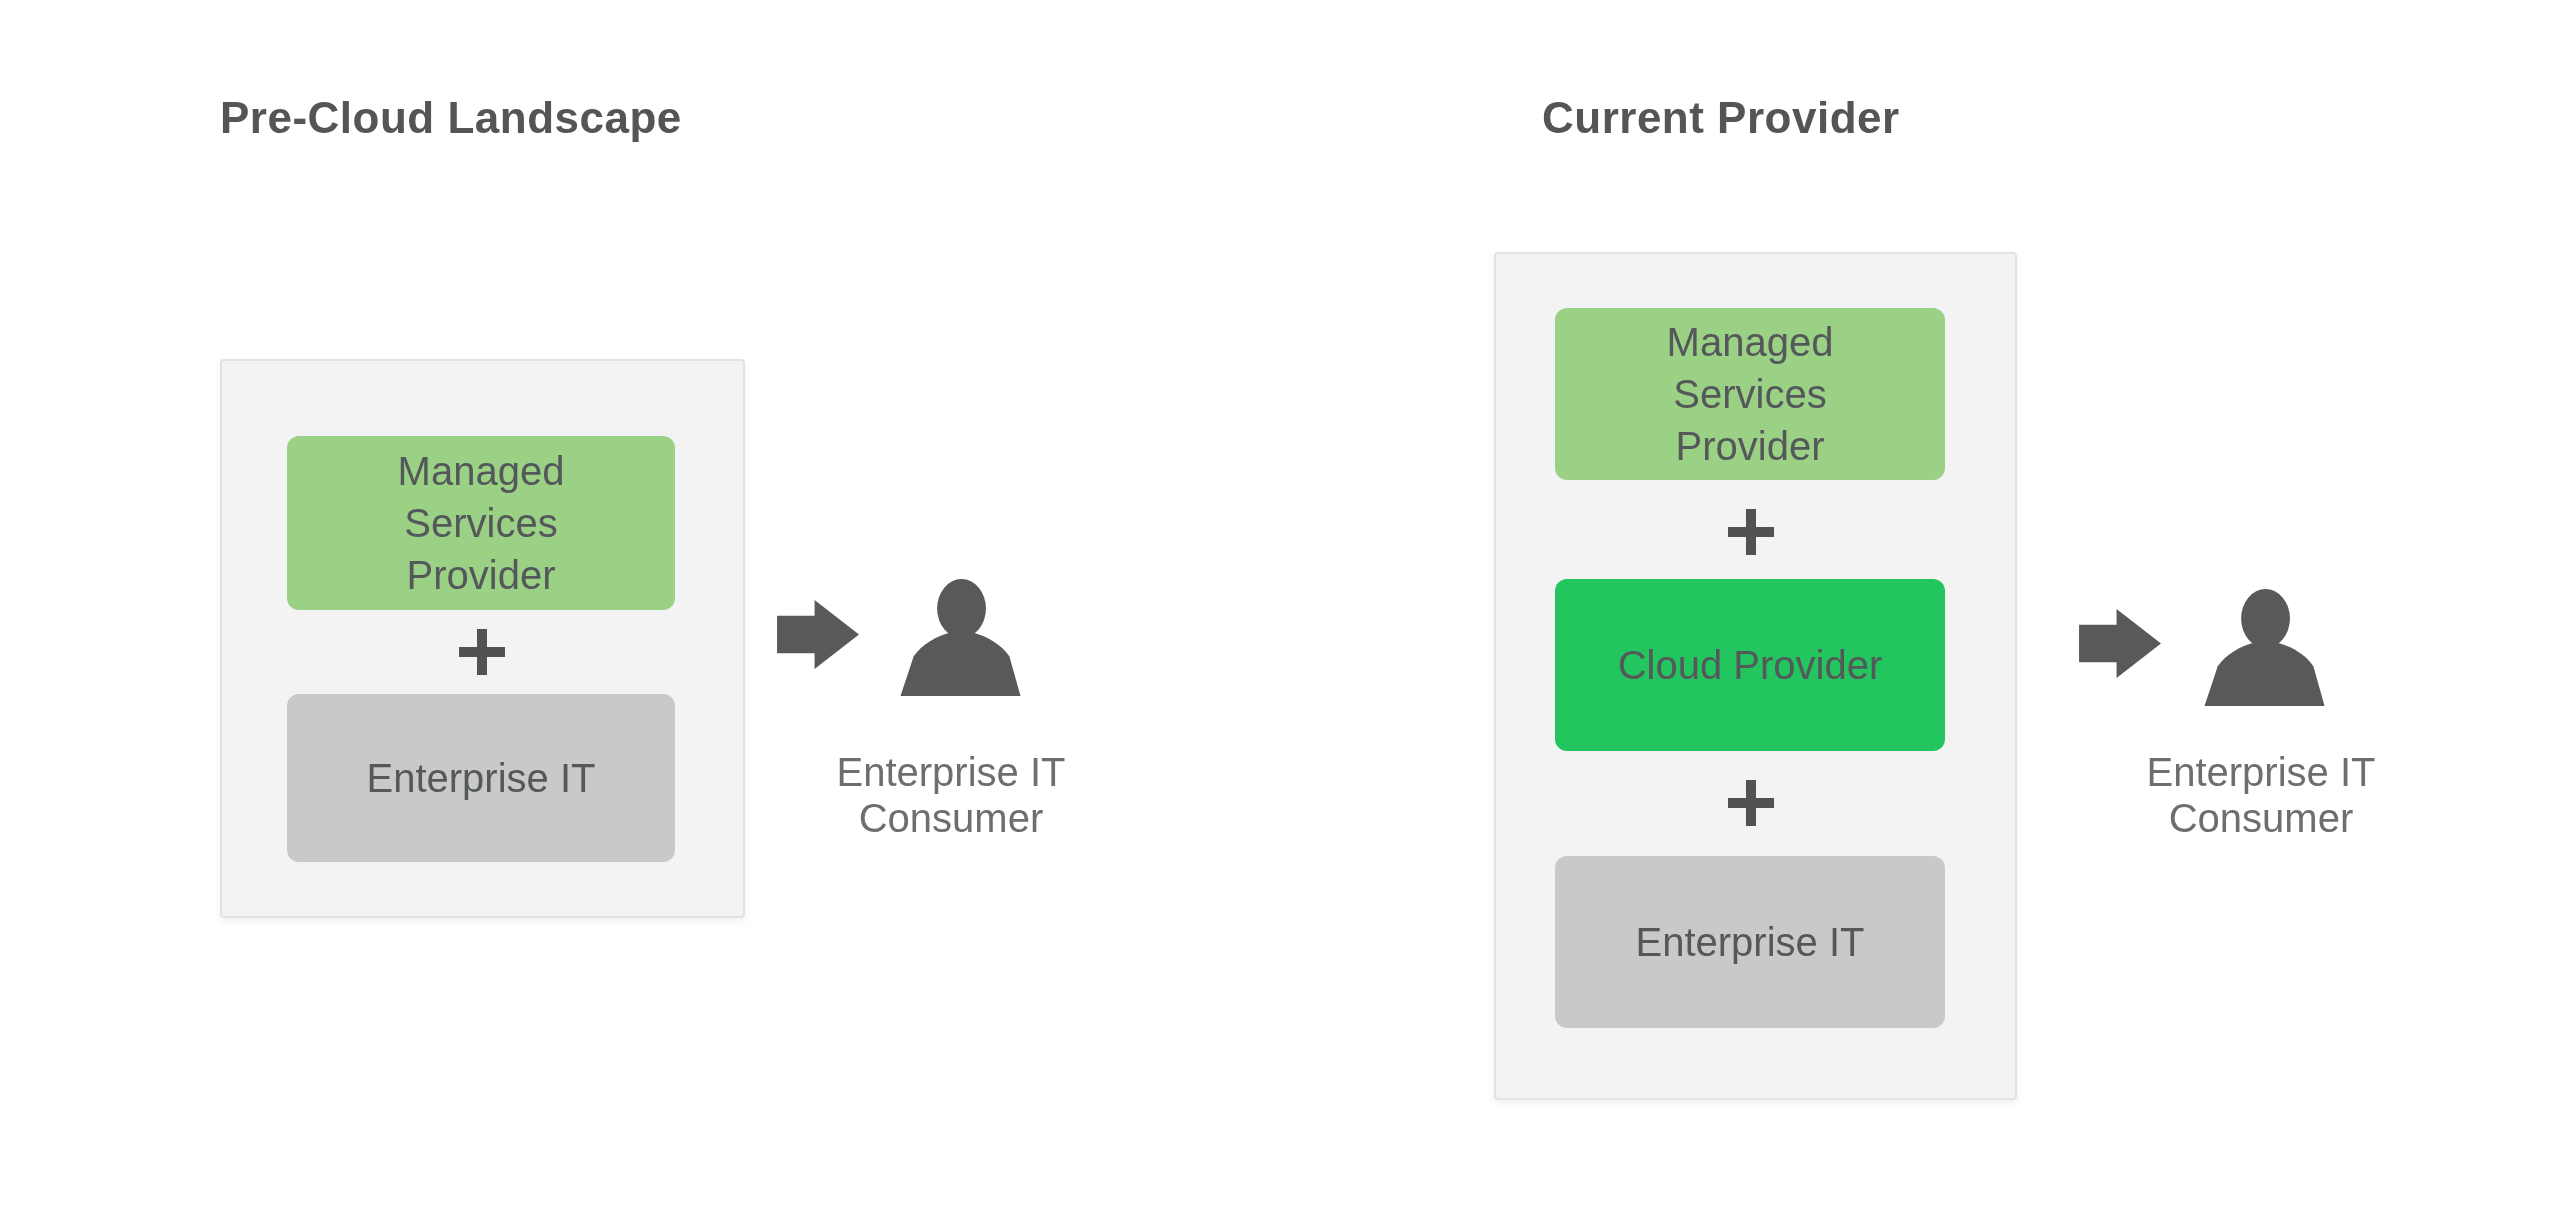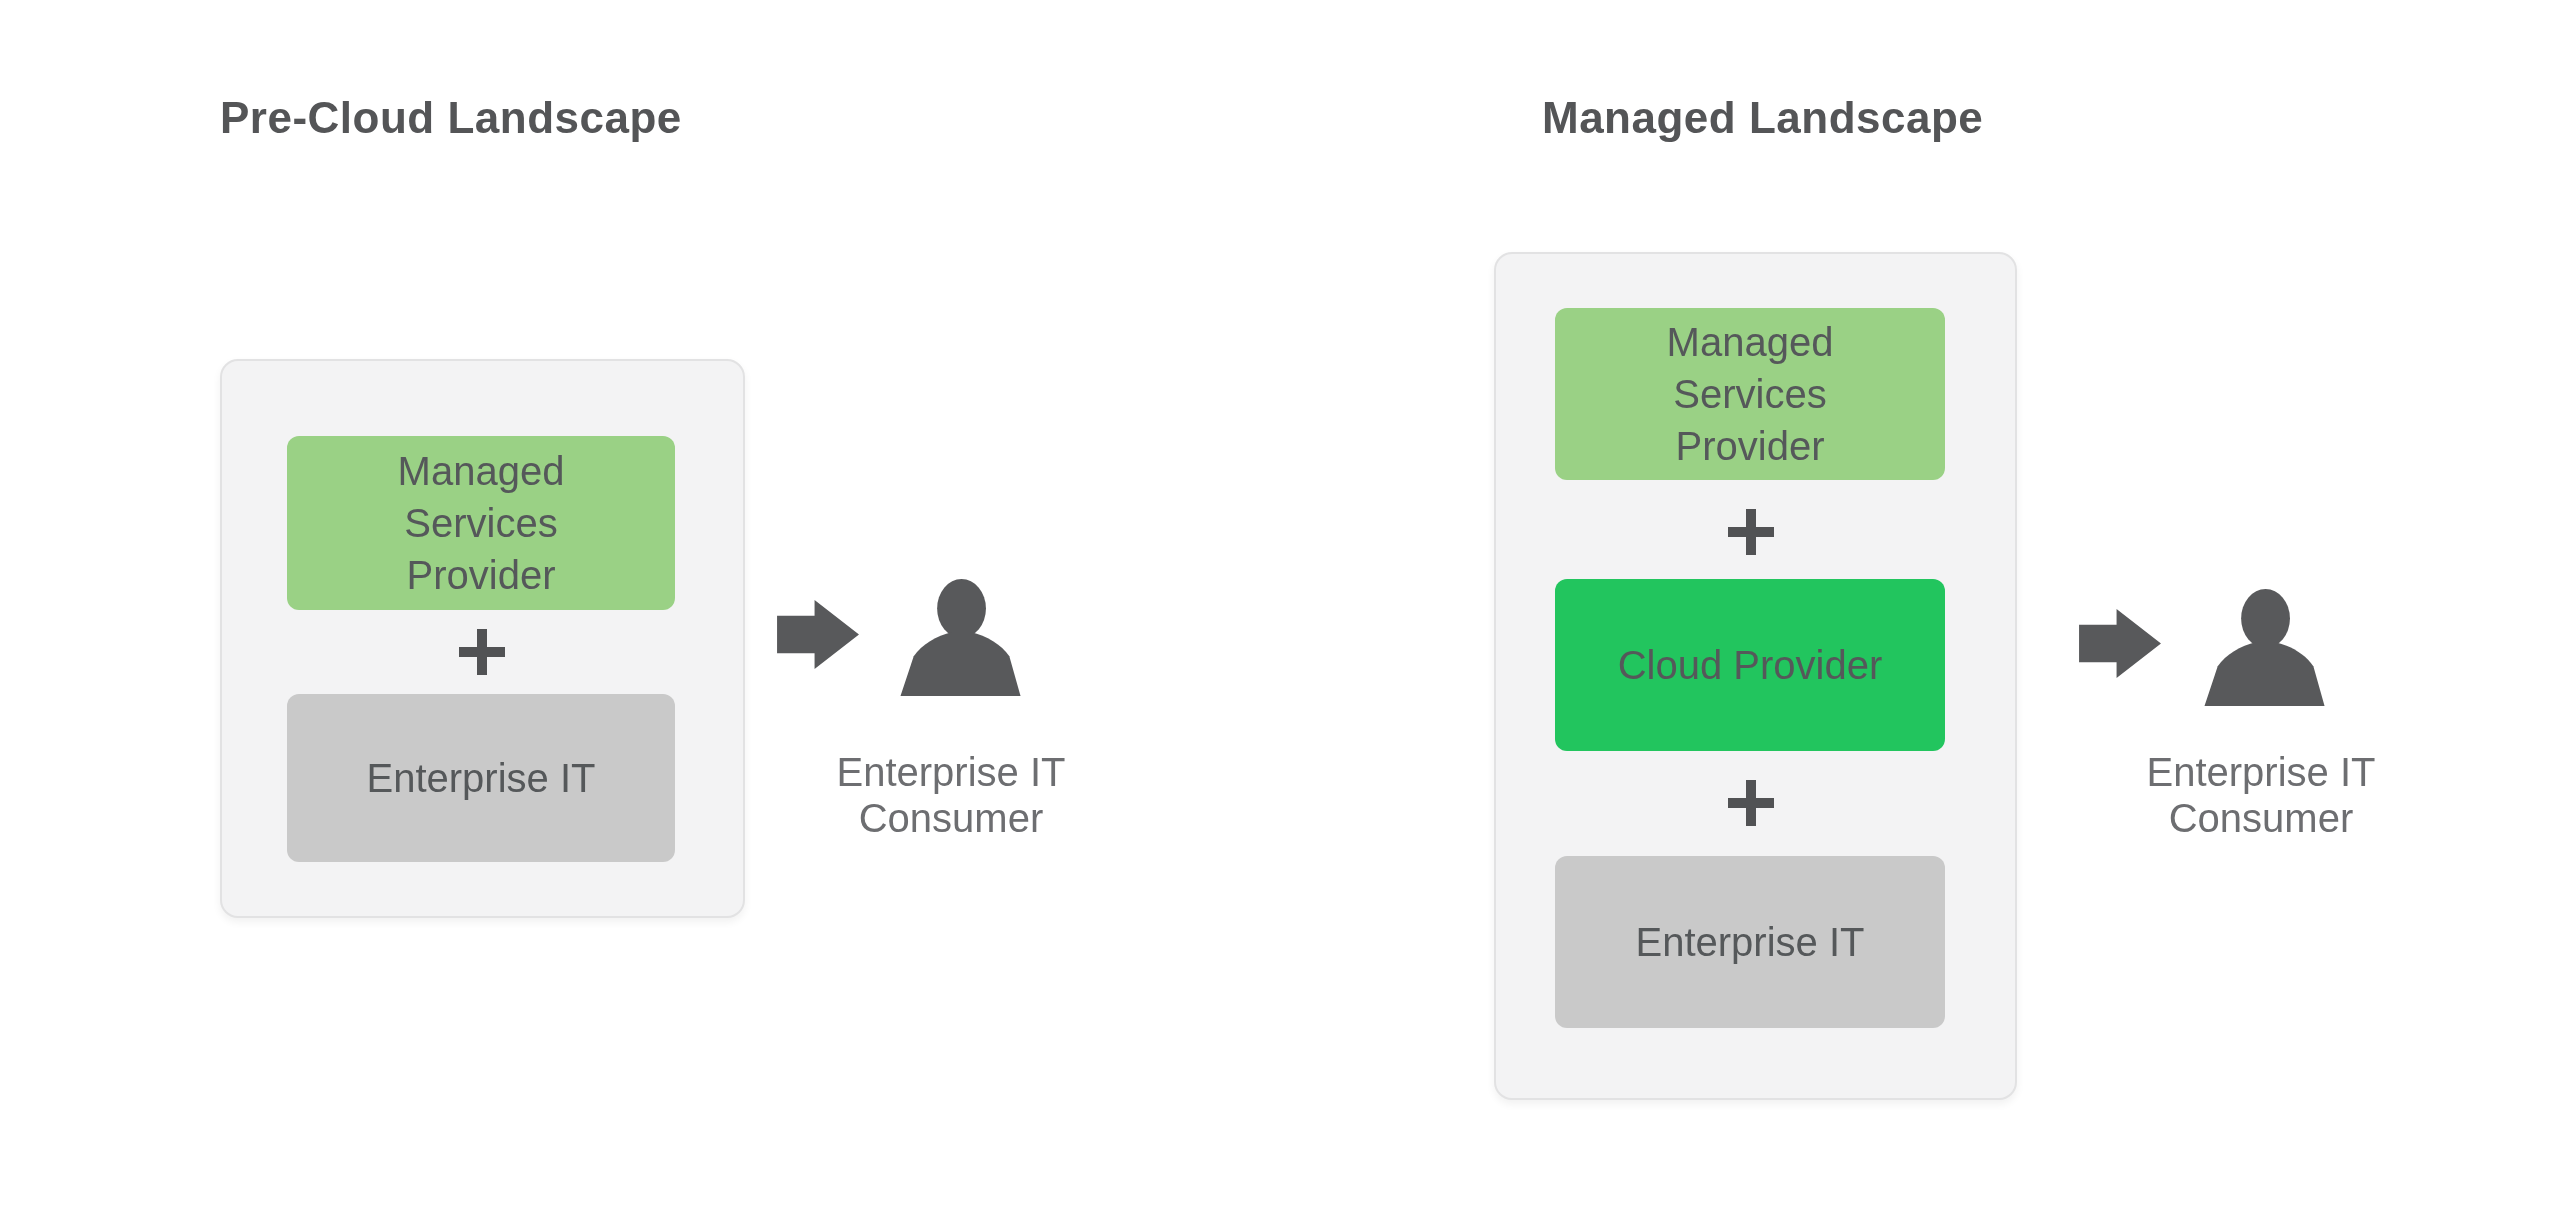--- a/index.html
+++ b/index.html
@@ -21,21 +21,21 @@
     font-size: 44px;
     font-weight: 700;
     color: #545557;
     letter-spacing: 0.5px;
     white-space: nowrap;
   }
   .container {
     position: absolute;
     background: #f3f3f4;
     border: 2px solid #e2e2e3;
-    border-radius: 18px;
+    border-radius: 4px;
     box-shadow: 0 4px 8px rgba(0,0,0,0.06);
     box-sizing: border-box;
   }
   .node-box {
     position: absolute;
     border-radius: 12px;
     display: flex;
     flex-direction: column;
     align-items: center;
     justify-content: center;
@@ -111,21 +111,21 @@
       <ellipse cx="72" cy="29" rx="24" ry="29" fill="currentColor"></ellipse>
       <path d="M12,115 L25,76 C33,64 47,56 63,52 L81,52 C97,56 111,64 119,76 L130,115 Z" fill="currentColor"></path>
     </svg>
   </span>
 
   <div class="caption" style="left:753px; top:749px;">
     <span class="cap-line">Enterprise IT</span>
     <span class="cap-line">Consumer</span>
   </div>
 
-  <h2 class="panel-title" style="left:1542px; top:93px;">Managed Landscape</h2>
+  <h2 class="panel-title" style="left:1542px; top:93px;">Current Provider</h2>
 
   <div class="container" style="left:1494px; top:252px; width:523px; height:848px;">
 
     <div class="node-box green" style="left:59px; top:54px; width:390px; height:172px;">
       <span>Managed</span>
       <span>Services</span>
       <span>Provider</span>
     </div>
 
     <span class="plus-icon" style="left:232px; top:255px;"></span>

